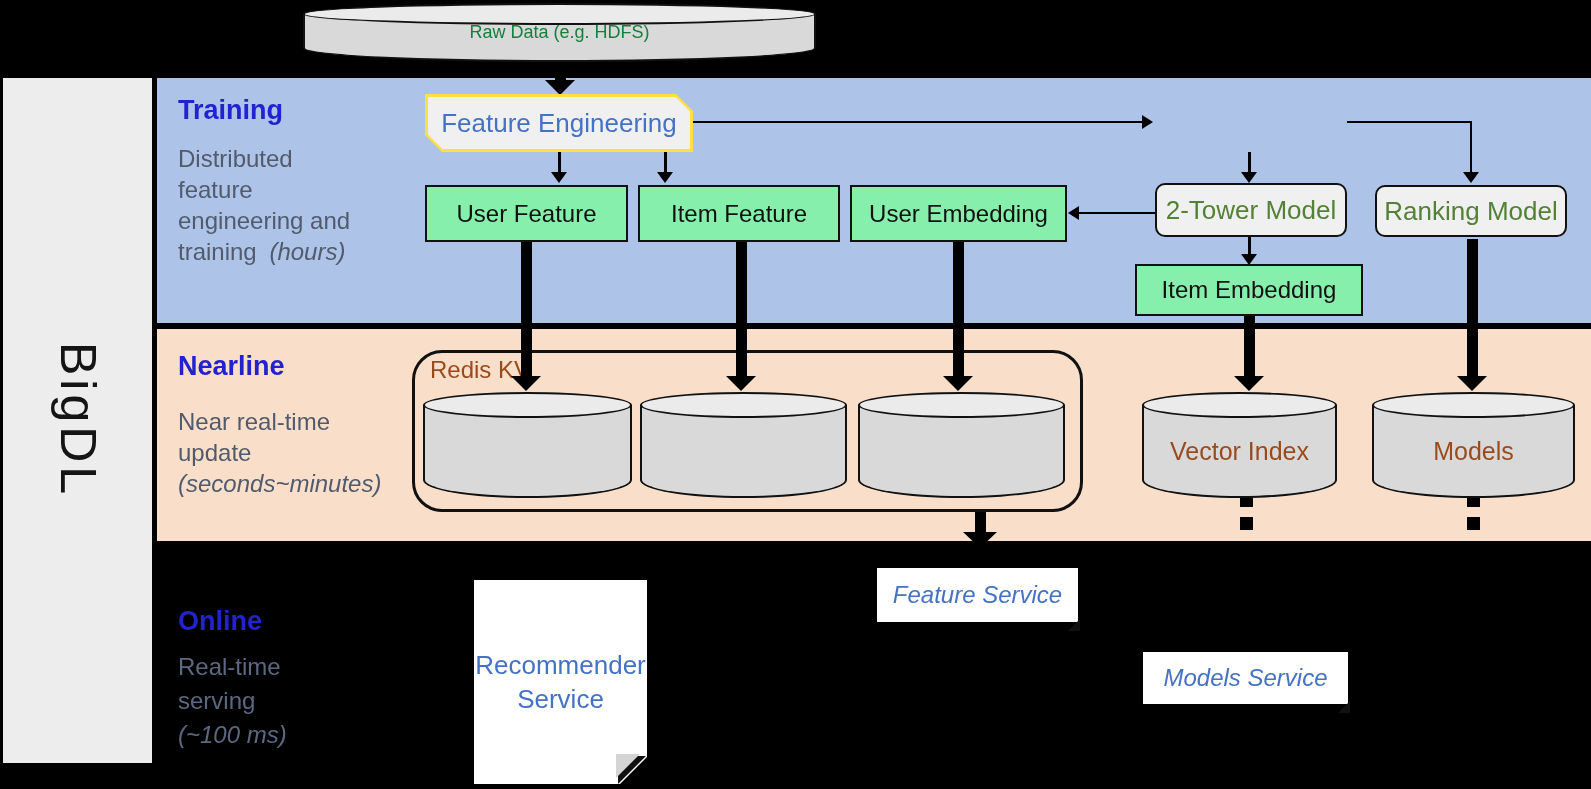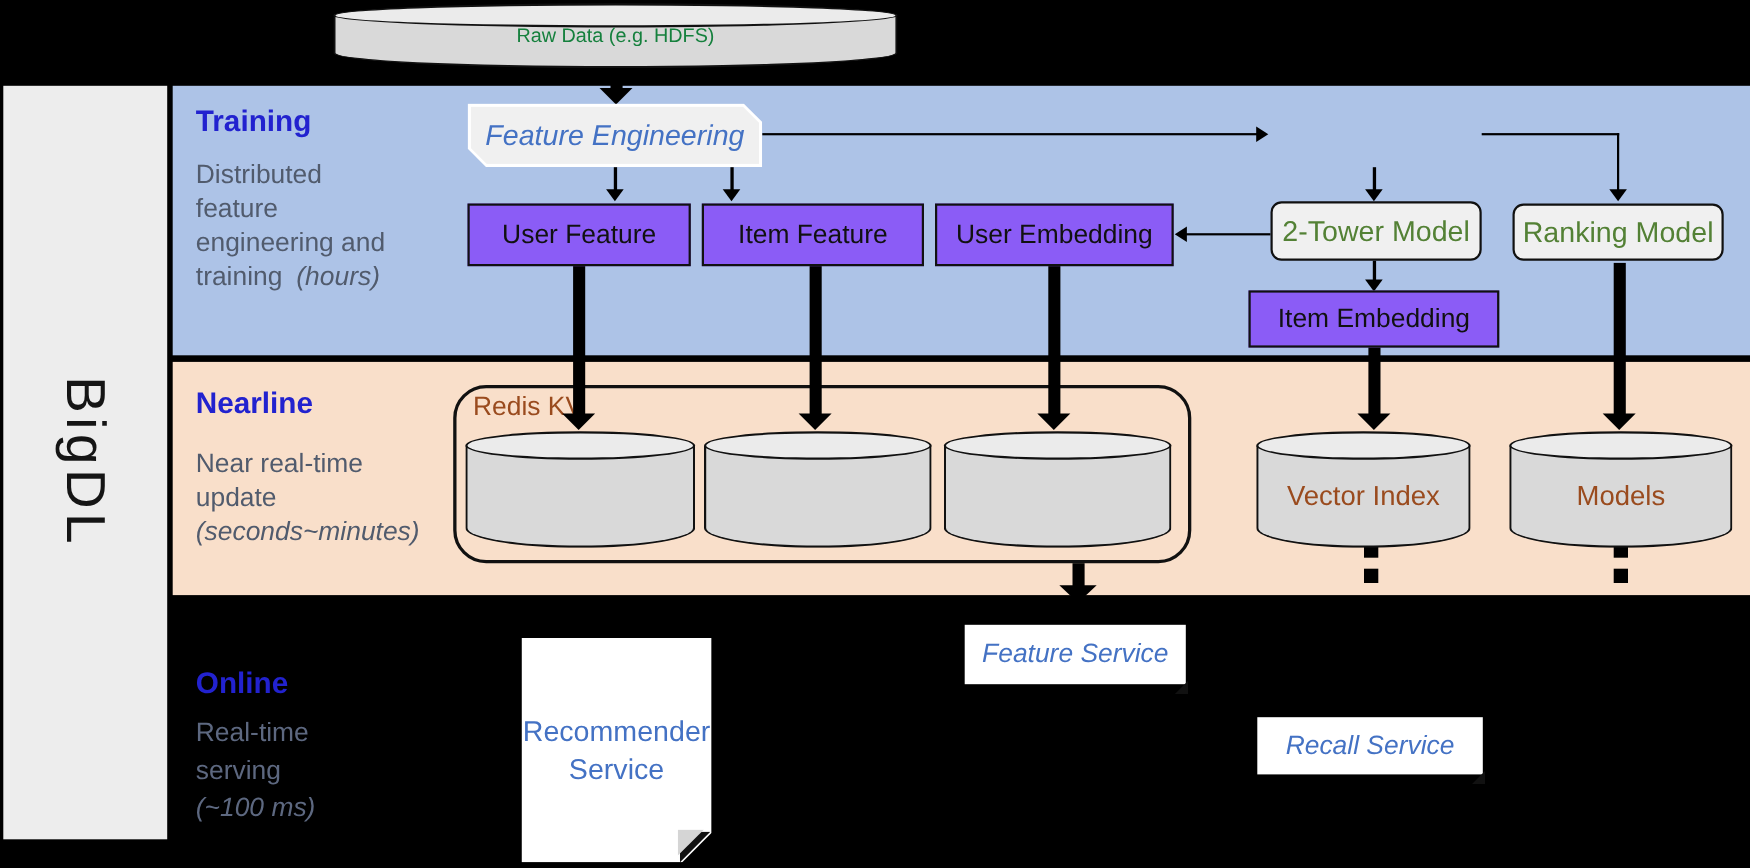--- a/index.html
+++ b/index.html
@@ -16,29 +16,29 @@
 
   
   .sec-h { position:absolute; left:178px; font-size:27px; font-weight:600; color:#2222cf; white-space:nowrap; }
   .sec-d { position:absolute; left:178px; font-size:24px; color:#515b6d; line-height:31px; white-space:nowrap; }
   .sec-d.online { color:#5d6880; line-height:34px; }
   .it { font-style:italic; }
 
   
   .node { position:absolute; box-sizing:border-box; display:flex; align-items:center; justify-content:center;
           white-space:nowrap; }
-  .gray-box  { background:#8b5cf6; border:2.75px solid #111; color:#111; font-size:24px; }
+  .gray-box  { background:#86efac; border:2.75px solid #111; color:#111; font-size:24px; }
   .round-box { background:#f0f0f0; border:2.75px solid #111; border-radius:10px; color:#538135; font-size:26px; }
   .svc-box   { background:#ffffff; color:#4472c4; font-size:24px;font-style:italic; }
   .dogear { position:absolute; right:-2px; bottom:-9px; width:12px; height:12px; background:#111;
             clip-path:polygon(100% 0, 100% 100%, 0 100%); }
 
   
-  .hexcut { position:absolute; background:#ffffff;
-            clip-path:polygon(0 0, calc(100% - 17px) 0, 100% 17px, 100% 100%, 17px 100%, 0 calc(100% - 17px));font-style:italic; }
+  .hexcut { position:absolute; background:#fde047;
+            clip-path:polygon(0 0, calc(100% - 17px) 0, 100% 17px, 100% 100%, 17px 100%, 0 calc(100% - 17px)); }
   .hexcut-in { position:absolute; inset:2.75px; background:#f0f0f0;
             clip-path:polygon(0 0, calc(100% - 15px) 0, 100% 15px, 100% 100%, 15px 100%, 0 calc(100% - 15px)); }
   .node-label-blue { position:absolute; inset:0; display:flex; align-items:center; justify-content:center;
             color:#4472c4; font-size:26px; white-space:nowrap; }
 
   
   .cyl { position:absolute; }
   .cyl-body { position:absolute; left:0; right:0; top:13px; bottom:0; background:#d9d9d9;
               border:2.75px solid #111; border-top:none; border-radius:0 0 50% 50% / 0 0 18px 18px; box-sizing:border-box; }
   .cyl-ellipse { position:absolute; left:0; right:0; top:0; height:26px; background:#ebebeb;
@@ -211,21 +211,21 @@
     <div class="cyl-body"></div>
     <div class="cyl-ellipse"></div>
     <div class="cyl-label brown">Models</div>
   </div>
 
   <div class="node svc-box" style="left:877px;top:568px;width:201px;height:54px">
     <span>Feature Service</span>
     <div class="dogear"></div>
   </div>
   <div class="node svc-box" style="left:1143px;top:652px;width:205px;height:52px">
-    <span>Recall Service</span>
+    <span>Models Service</span>
     <div class="dogear"></div>
   </div>
 
   <div class="doc"></div>
   <div class="fold-dark"></div>
   <div class="fold-lite"></div>
   <div class="doc-label">
     <span>Recommender</span>
     <span>Service</span>
   </div>

